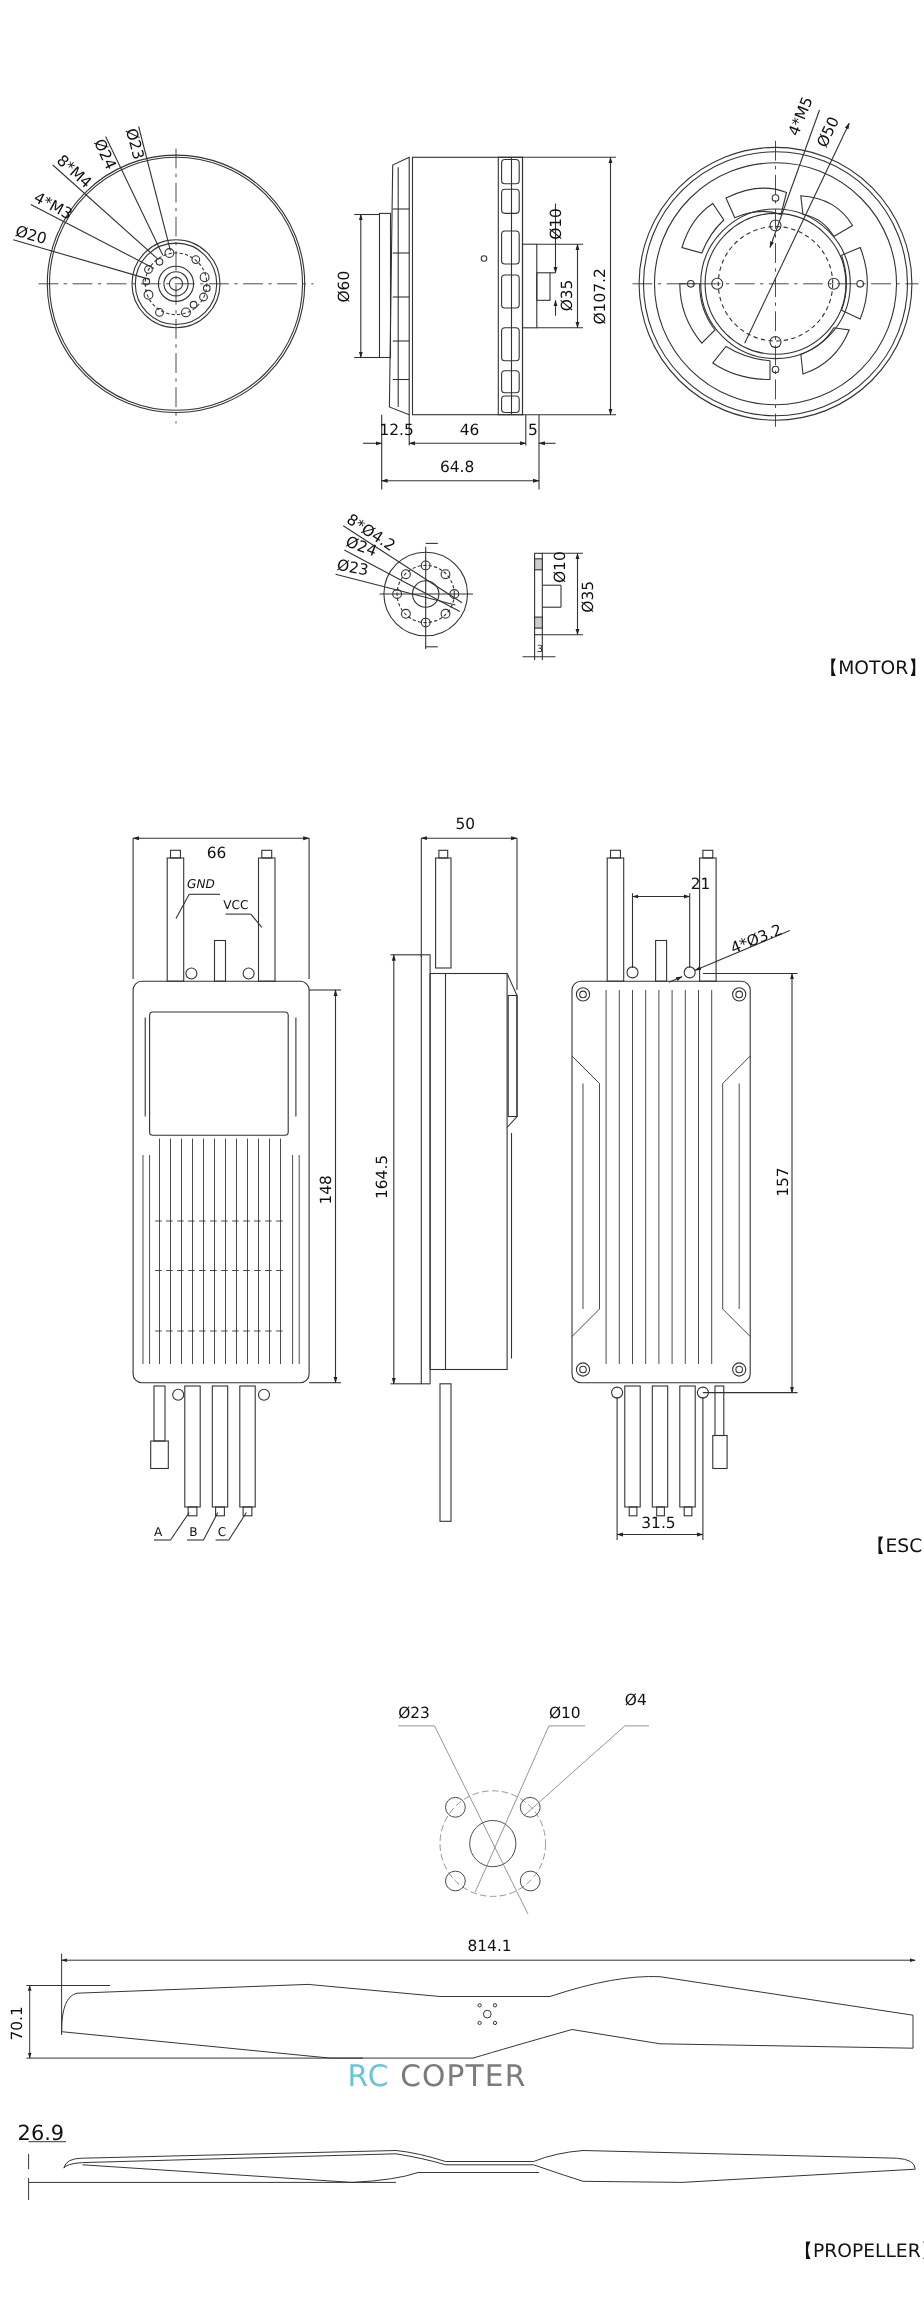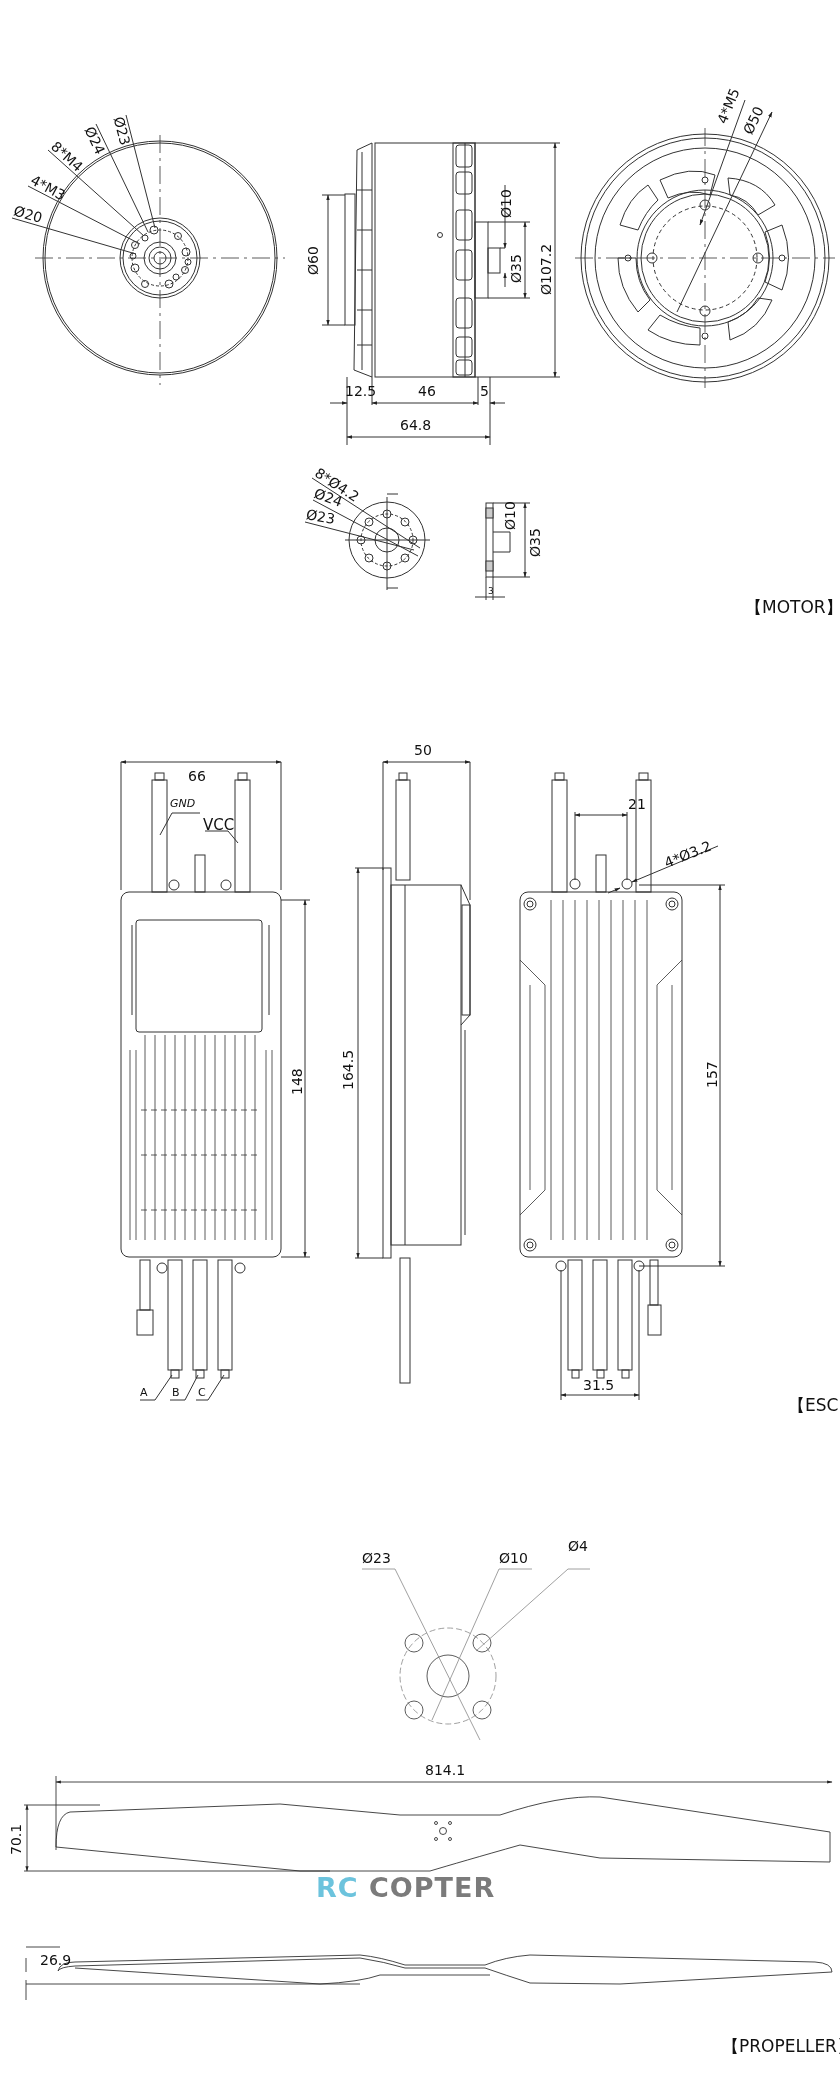--- a/index.html
+++ b/index.html
@@ -2,21 +2,21 @@
 <html><head>
 <meta charset="utf-8">
 <style>
   html,body{margin:0;padding:0;background:#ffffff;}
   body{width:840px;height:2100px;position:relative;overflow:hidden;font-family:"DejaVu Sans",sans-serif;color:#222;}
   svg{position:absolute;left:0;top:0;}
   .lbl{position:absolute;font-family:"DejaVu Sans",sans-serif;color:#111;white-space:nowrap;}
   .section-label{position:absolute;font-size:17px;color:#111;font-family:"DejaVu Sans",sans-serif;}
   .dim{font-size:14px;}
   .rot{transform-origin:left top;}
-  .logo{position:absolute;left:316px;top:1872px;font-family:"DejaVu Sans",sans-serif;font-weight:bold;font-size:27px;letter-spacing:1px;}
+  .logo{position:absolute;left:316px;top:1872px;font-family:"DejaVu Sans",sans-serif;font-weight:normal;font-size:27px;letter-spacing:1px;}
   .logo .rc{color:#6cc3dd;}
   .logo .copter{color:#7b7b7b;}
 </style>
 </head>
 <body>
 
 <svg width="840" height="2100" viewBox="0 0 840 2100">
   <defs>
     <marker id="arr" viewBox="0 0 10 10" refX="9" refY="5" markerWidth="6" markerHeight="6" orient="auto-start-reverse">
       <path d="M0,2 L10,5 L0,8 z" fill="#222"></path>
@@ -371,21 +371,21 @@
 <div class="lbl dim rot" style="left:305px;top:522px;transform:rotate(10deg) translateY(-16px);">Ø23</div>
 <div class="lbl dim rot" style="left:502px;top:530px;transform:rotate(-90deg);">Ø10</div>
 <div class="lbl dim rot" style="left:527px;top:557px;transform:rotate(-90deg);">Ø35</div>
 <div class="lbl" style="left:488px;top:586px;font-size:9px;">3</div>
 
 <div class="section-label" style="left:745px;top:596px;">【MOTOR】</div>
 
 <div class="lbl dim" style="left:188px;top:768px;">66</div>
 <div class="lbl dim rot" style="left:289px;top:1095px;transform:rotate(-90deg);">148</div>
 <div class="lbl" style="left:170px;top:797px;font-size:11px;font-style:italic;">GND</div>
-<div class="lbl" style="left:203px;top:816px;font-size:15px;">VCC</div>
+<div class="lbl" style="left:203px;top:816px;font-size:11px;">VCC</div>
 <div class="lbl" style="left:140px;top:1386px;font-size:11px;">A</div>
 <div class="lbl" style="left:172px;top:1386px;font-size:11px;">B</div>
 <div class="lbl" style="left:198px;top:1386px;font-size:11px;">C</div>
 
 <div class="lbl dim" style="left:414px;top:742px;">50</div>
 <div class="lbl dim rot" style="left:340px;top:1090px;transform:rotate(-90deg);">164.5</div>
 
 <div class="lbl dim" style="left:628px;top:796px;">21</div>
 <div class="lbl dim rot" style="left:662px;top:856px;transform:rotate(-22deg);">4*Ø3.2</div>
 <div class="lbl dim rot" style="left:704px;top:1088px;transform:rotate(-90deg);">157</div>
@@ -398,15 +398,15 @@
 <div class="lbl dim" style="left:568px;top:1538px;">Ø4</div>
 
 <div class="lbl dim" style="left:425px;top:1762px;">814.1</div>
 <div class="lbl dim rot" style="left:8px;top:1855px;transform:rotate(-90deg);">70.1</div>
 
 <div class="logo">
   <span class="rc">RC</span>
   <span class="copter">COPTER</span>
 </div>
 
-<div class="lbl" style="left:40px;top:1928px;font-size:14px;margin-top:24px;">26.9</div>
+<div class="lbl" style="left:16px;top:1928px;font-size:19px;">26.9</div>
 
 <div class="section-label" style="left:722px;top:2035px;">【PROPELLER】</div>
 
 </body></html>

